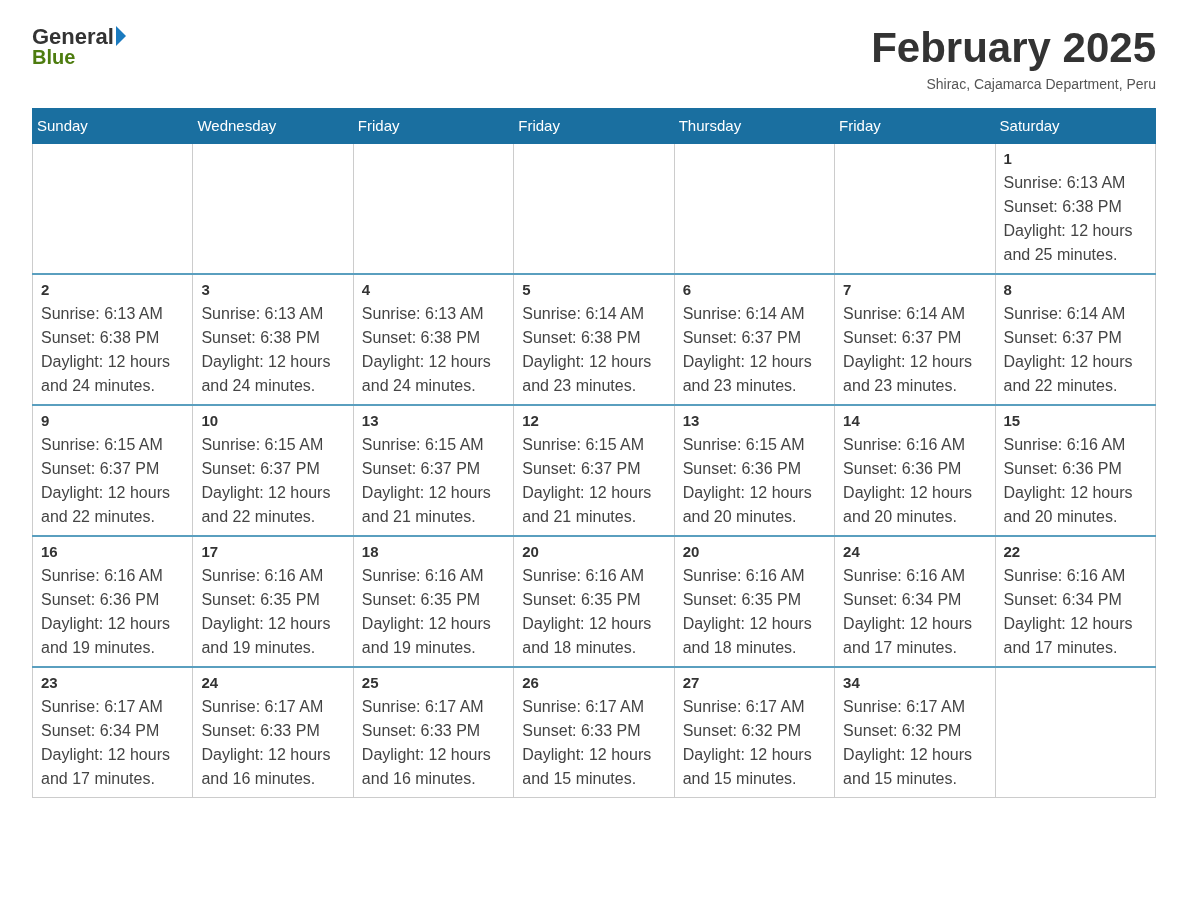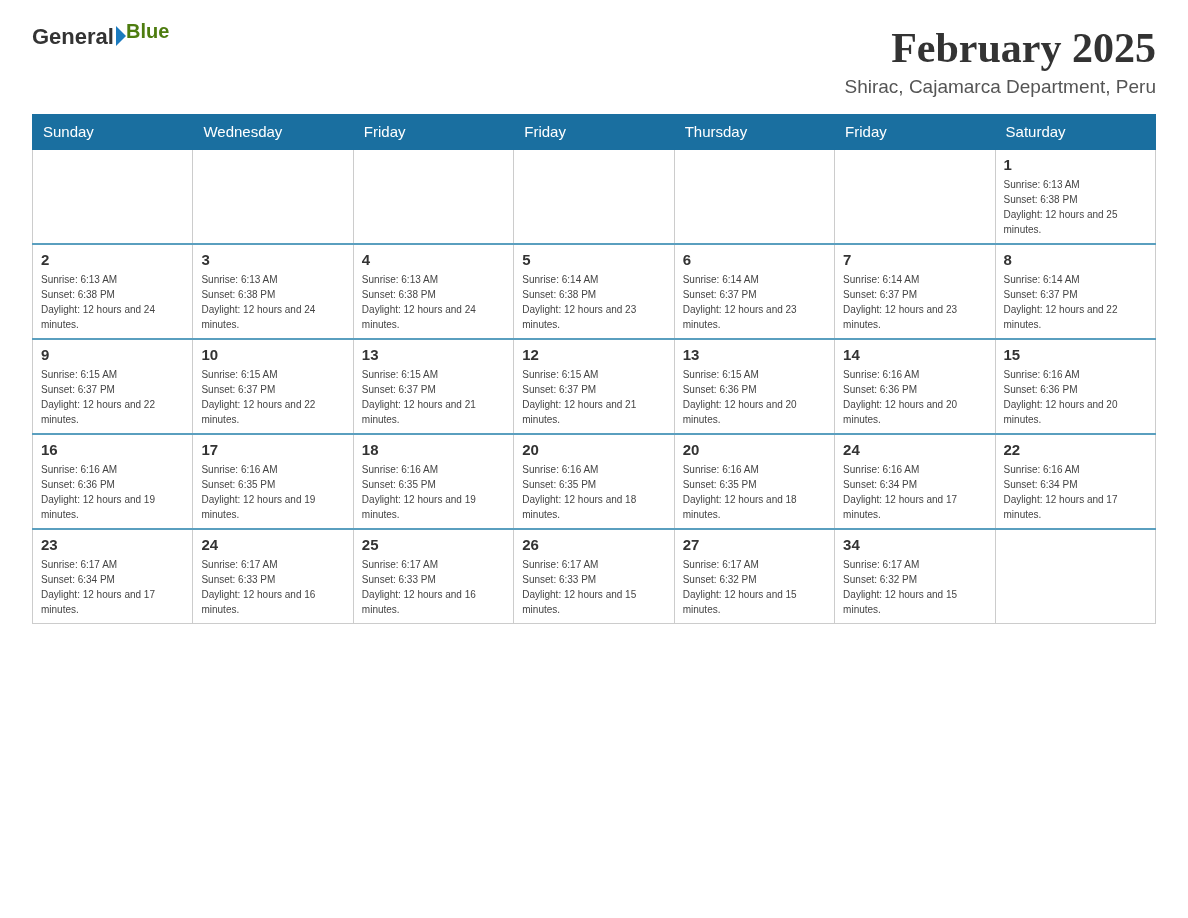--- a/index.html
+++ b/index.html
@@ -10,21 +10,21 @@
       color: #333;
     }
     .header {
       display: flex;
       justify-content: space-between;
       align-items: flex-start;
       margin-bottom: 16px;
     }
     .logo {
       display: flex;
-      flex-direction: row;
+      flex-direction: column;
       align-items: flex-start;
     }
     .logo-text {
       display: flex;
       align-items: center;
       font-size: 22px;
       font-weight: bold;
       color: #333;
     }
     .logo-arrow {
@@ -42,36 +42,35 @@
       font-weight: bold;
       margin-top: -4px;
     }
     .title-block {
       text-align: right;
     }
     .main-title {
       font-size: 42px;
       font-weight: bold;
       color: #333;
-      font-family: Liberation Serif, serif;
     }
     .subtitle {
-      font-size: 19px;
+      font-size: 14px;
       color: #555;
       margin-top: 4px;
     }
     .calendar {
       width: 100%;
       border-collapse: collapse;
       border: 1px solid #ccc;
     }
     .calendar th {
       background: #1a6fa0;
       color: #fff;
-      padding: 8px 10px;
+      padding: 8px 4px;
       text-align: left;
       font-size: 15px;
       font-weight: normal;
       border: 1px solid #1a6fa0;
     }
     .calendar td {
       vertical-align: top;
       padding: 6px 8px;
       border: 1px solid #ccc;
       width: 14.28%;
@@ -84,21 +83,21 @@
     .calendar tr td {
       border-top: 2px solid #5a9fbf;
     }
     .day-number {
       font-size: 15px;
       font-weight: bold;
       color: #333;
       margin-bottom: 4px;
     }
     .day-info {
-      font-size: 10px;
+      font-size: 16px;
       color: #444;
       line-height: 1.5;
     }
     .empty-cell {
       background: #f9f9f9;
     }
   </style>
 </head>
 <body>
 

